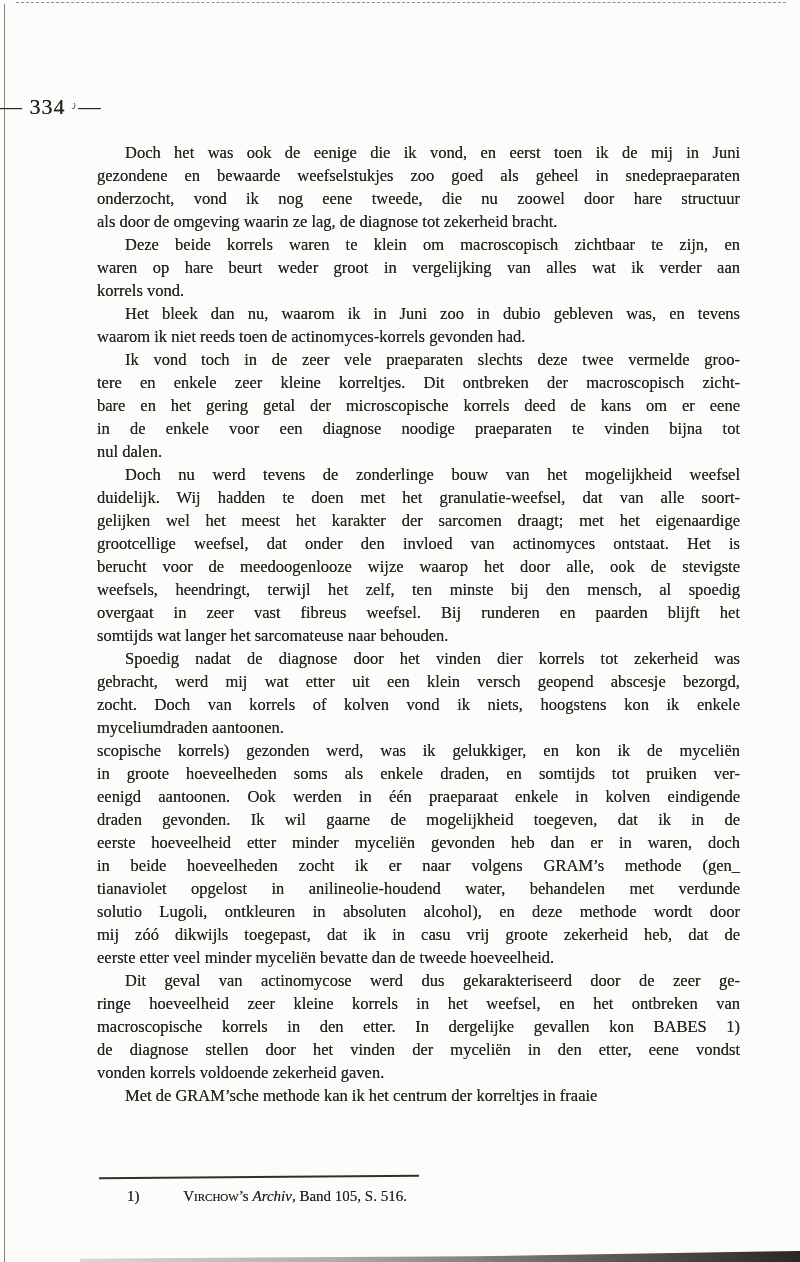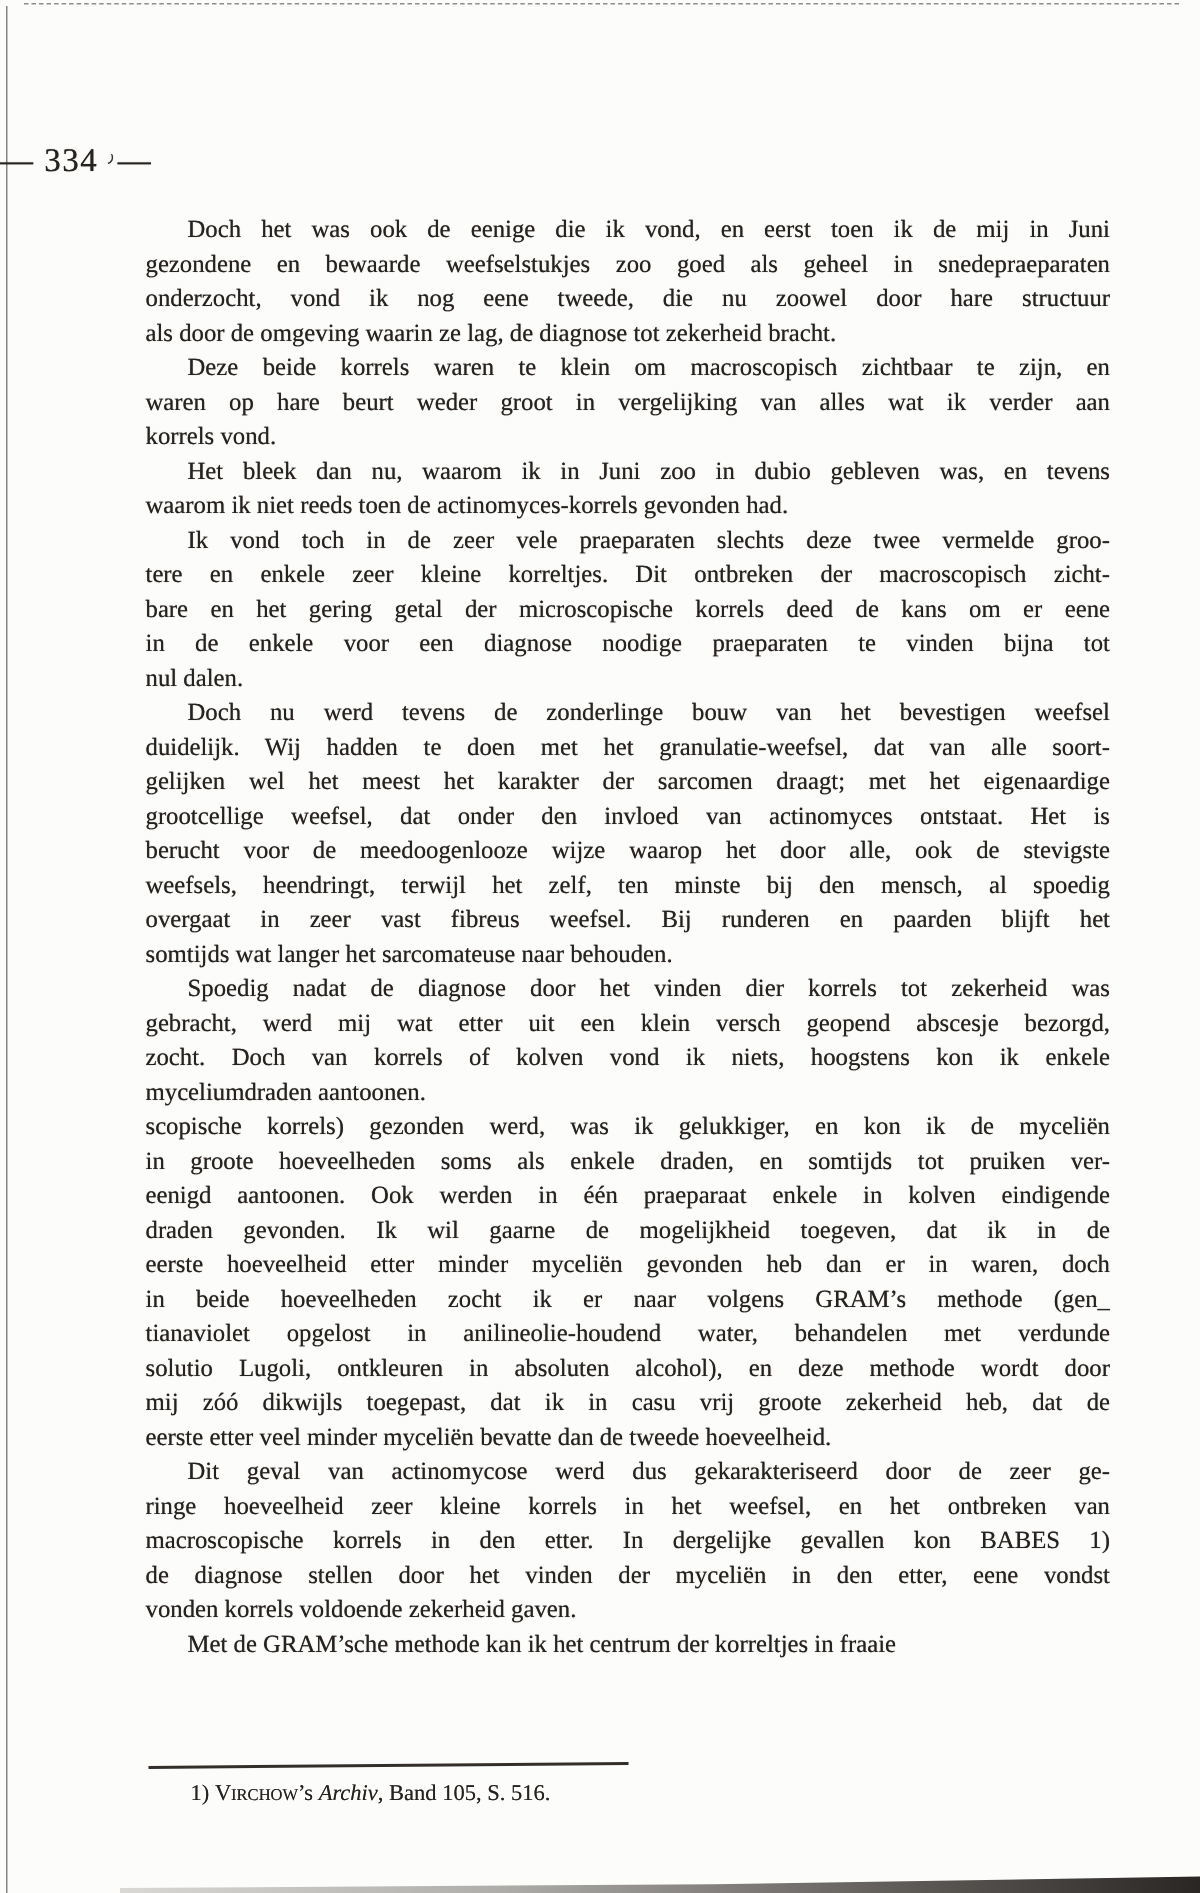--- a/index.html
+++ b/index.html
@@ -63,21 +63,21 @@
     position:absolute;top:1176px;left:99px;width:320px;height:0;
     border-top:2.5px solid #332e29;
     transform:rotate(-.45deg);
   }
   .footnote{
     position:absolute;top:1186px;left:97px;width:643px;
     font-size:15px;line-height:21px;
     text-indent:30px;
     text-shadow:0 0 .4px rgba(35,30,25,.7);
   }
-  .sc{font-variant:small-caps;}
+  .sc{font-variant:small-caps;margin-left:40px;}
   .it{font-style:italic;}
 </style>
 </head>
 <body>
 
 <div class="page">
 
   <div class="edge-top"></div>
   <div class="edge-left"></div>
 
@@ -102,21 +102,21 @@
         <div class="line last">waarom ik niet reeds toen de actinomyces-korrels gevonden had.</div>
       </div>
       <div class="para">
         <div class="line first">Ik vond toch in de zeer vele praeparaten slechts deze twee vermelde groo-</div>
         <div class="line">tere en enkele zeer kleine korreltjes.  Dit ontbreken der macroscopisch zicht-</div>
         <div class="line">bare en het gering getal der microscopische korrels deed de kans om er eene</div>
         <div class="line">in de enkele voor een diagnose noodige praeparaten te vinden bijna tot</div>
         <div class="line last">nul dalen.</div>
       </div>
       <div class="para">
-        <div class="line first">Doch nu werd tevens de zonderlinge bouw van het bevestigen weefsel</div>
+        <div class="line first">Doch nu werd tevens de zonderlinge bouw van het mogelijkheid weefsel</div>
         <div class="line">duidelijk.  Wij hadden te doen met het granulatie-weefsel, dat van alle soort-</div>
         <div class="line">gelijken wel het meest het karakter der sarcomen draagt; met het eigenaardige</div>
         <div class="line">grootcellige weefsel, dat onder den invloed van actinomyces ontstaat.  Het is</div>
         <div class="line">berucht voor de meedoogenlooze wijze waarop het door alle, ook de stevigste</div>
         <div class="line">weefsels, heendringt, terwijl het zelf, ten minste bij den mensch, al spoedig</div>
         <div class="line">overgaat in zeer vast fibreus weefsel.  Bij runderen en paarden blijft het</div>
         <div class="line last">somtijds wat langer het sarcomateuse naar behouden.</div>
       </div>
       <div class="para">
         <div class="line first">Spoedig nadat de diagnose door het vinden dier korrels tot zekerheid was</div>

